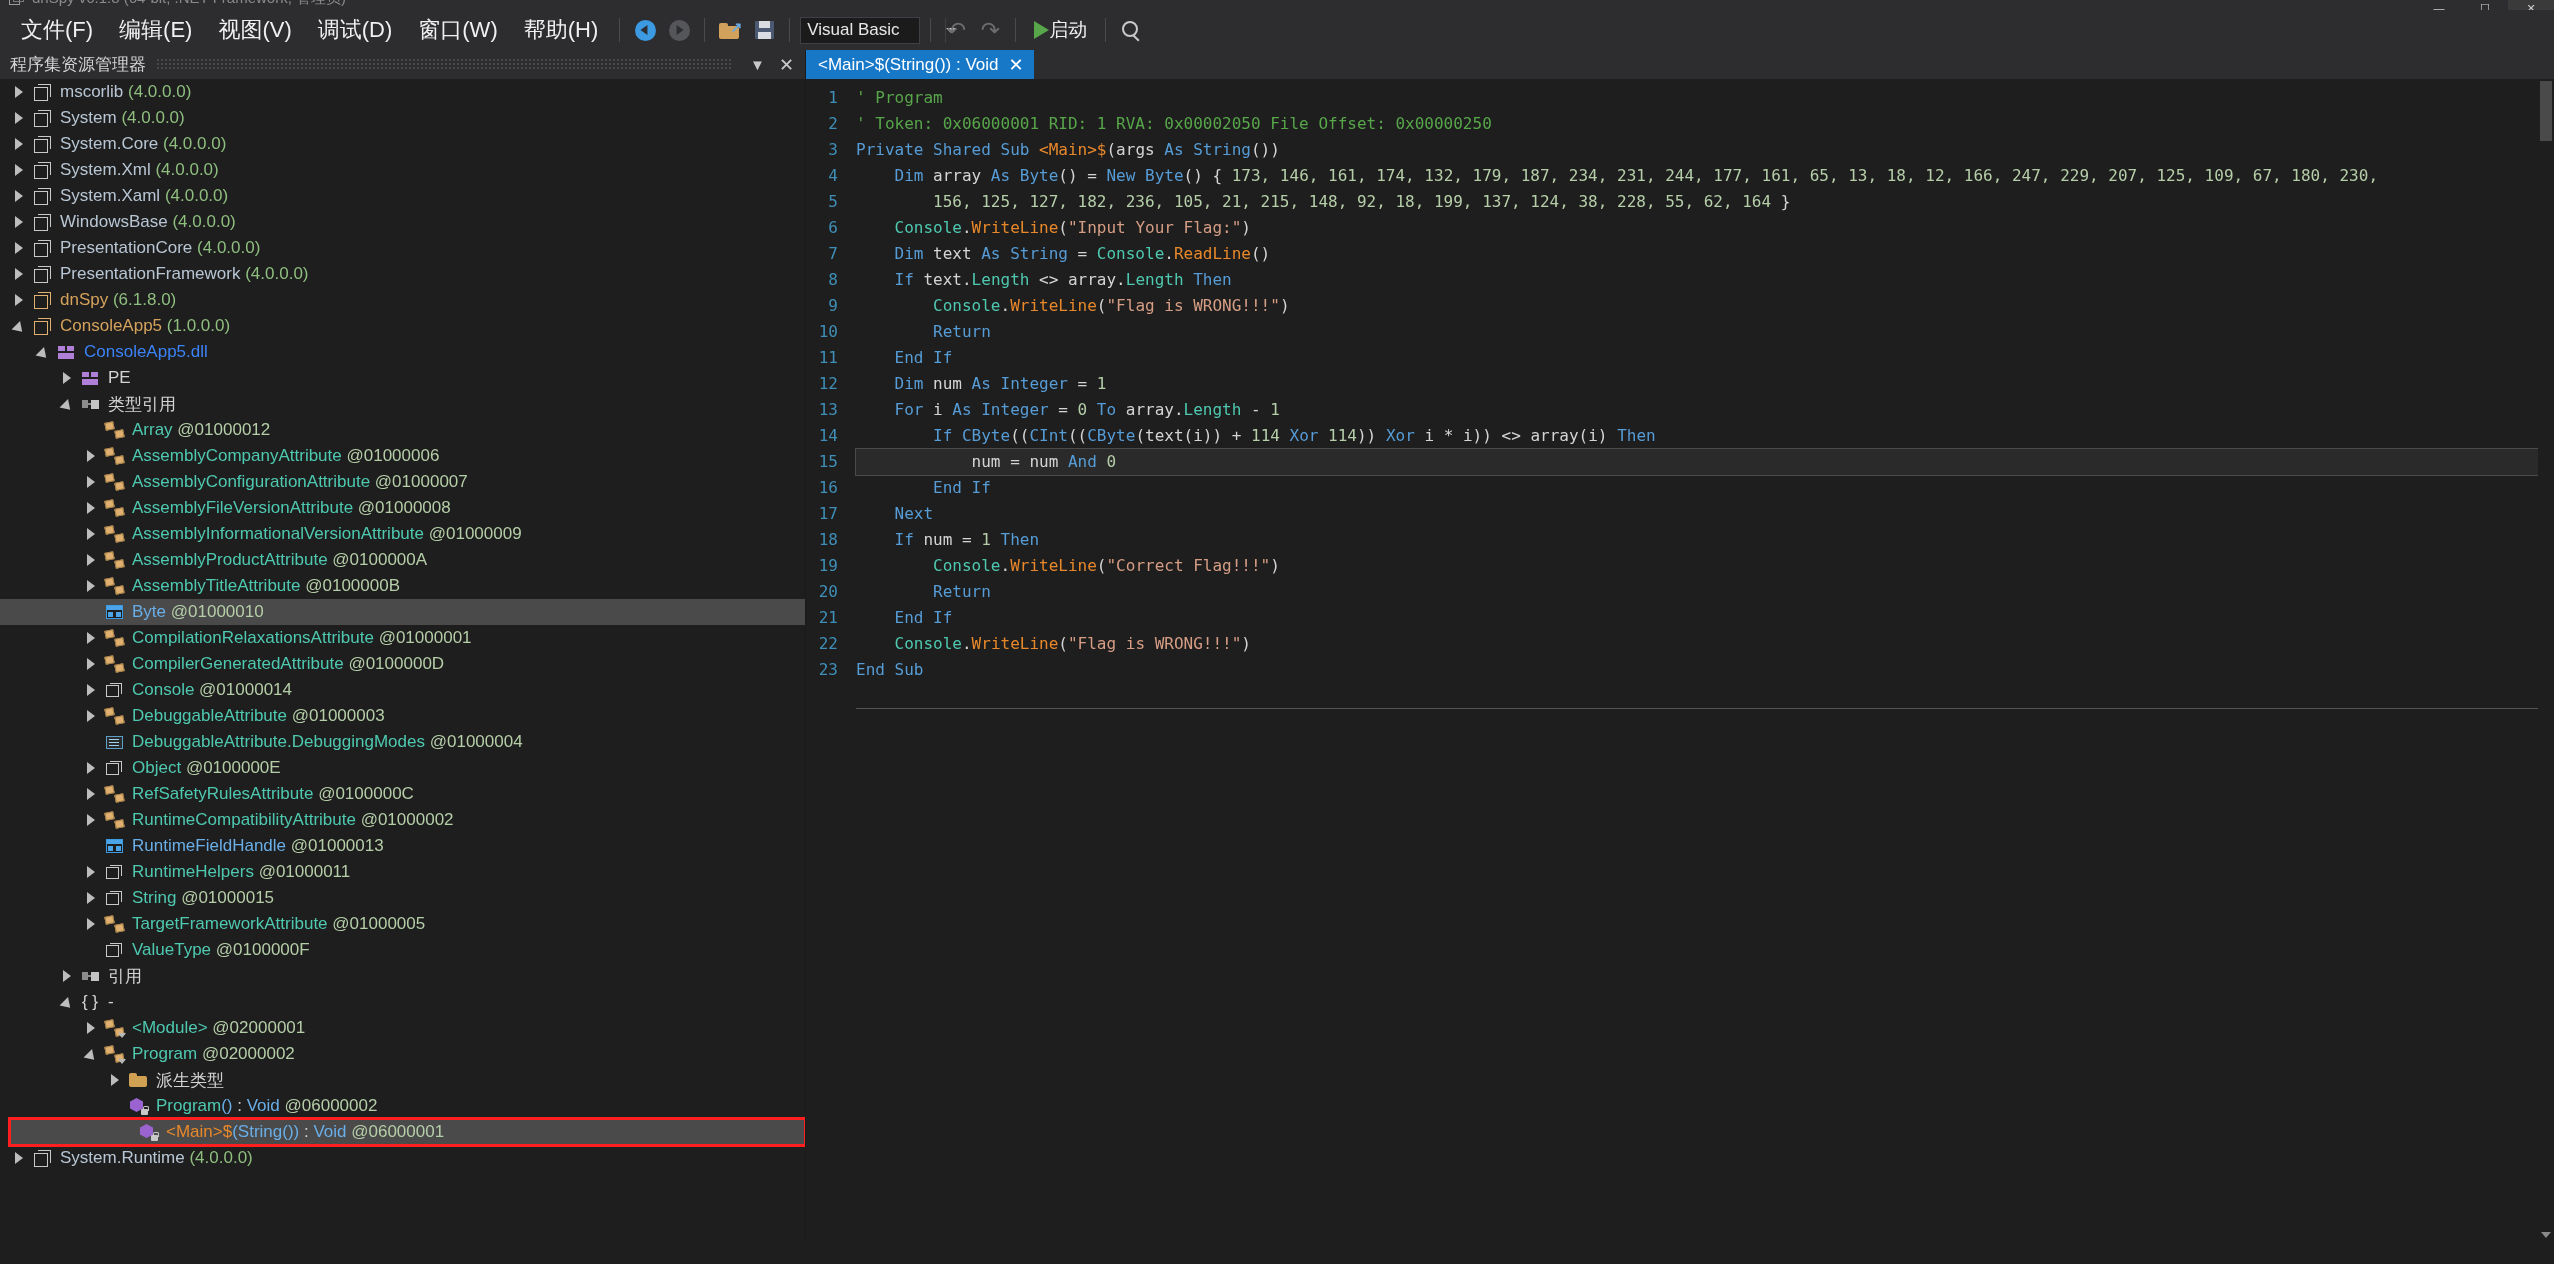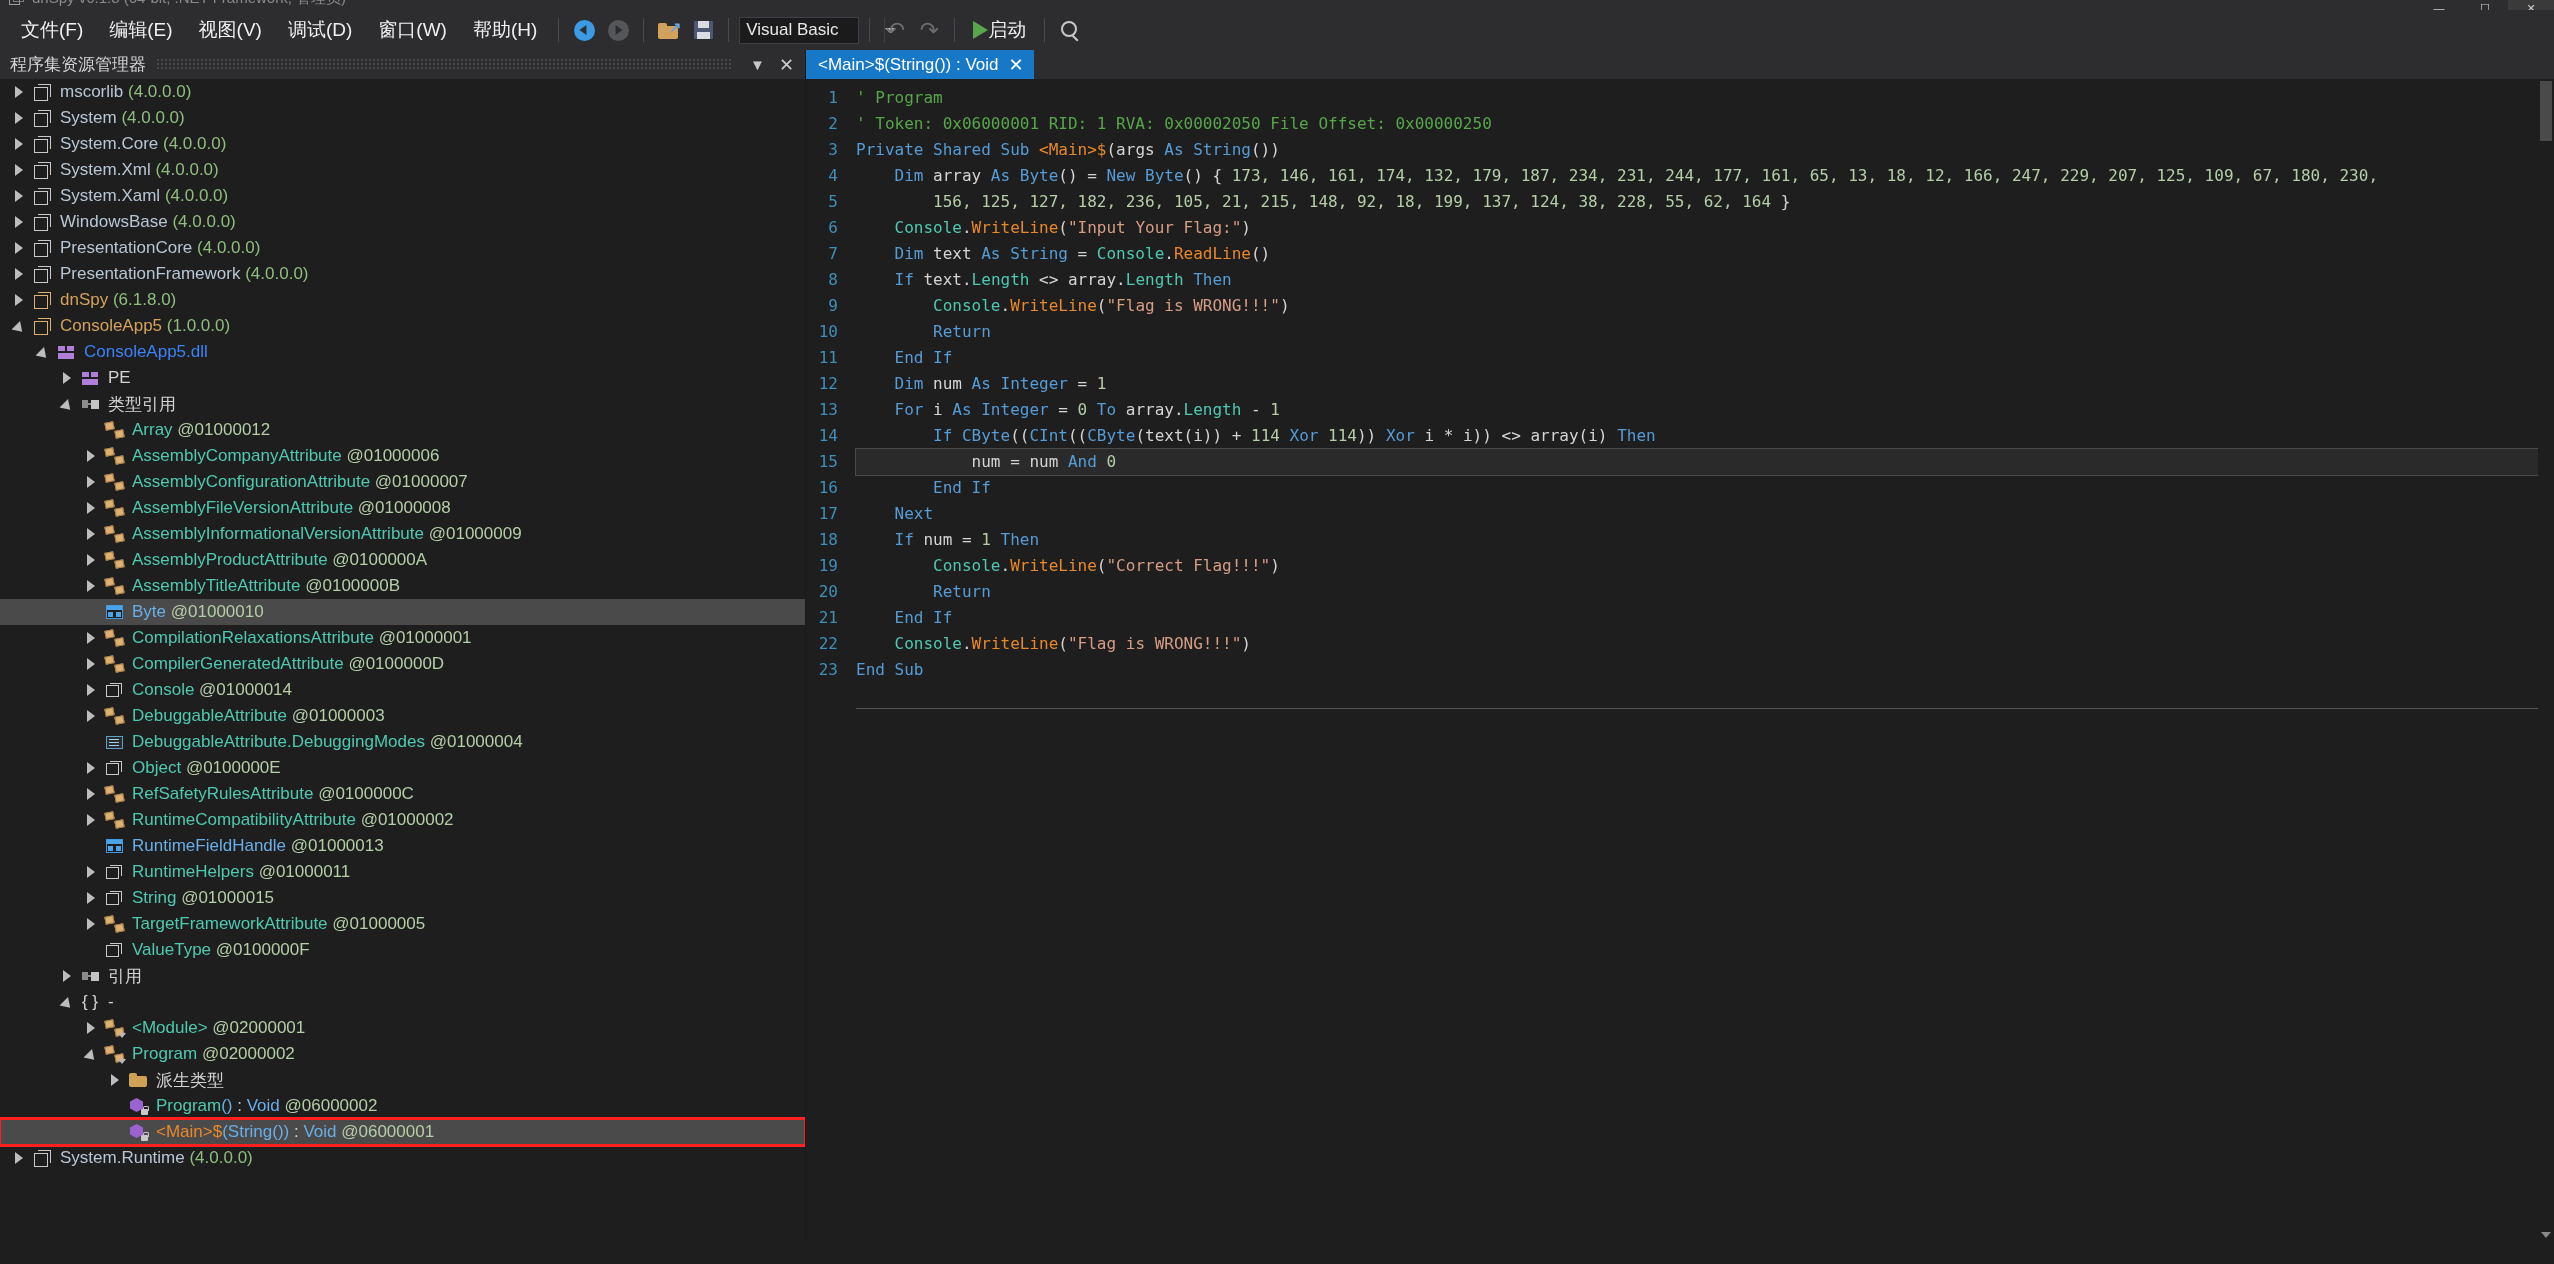--- a/index.html
+++ b/index.html
@@ -55,21 +55,21 @@
   #winbtns .wb.close { background: #3a3a3a; }
 
   
   #menubar {
     height: 40px; background: #2d2d30;
     display: flex; align-items: center;
     flex: none;
     padding-left: 8px;
   }
   .menu-item {
-    color: #f0f0f0; font-size: 19px;
+    color: #f0f0f0; font-size: 22px;
     padding: 4px 13px; white-space: nowrap;
     font-family: "Liberation Sans", sans-serif;
   }
   .tb-sep { width: 1px; height: 24px; background: #4a4a4a; margin: 0 8px; }
   .tb-btn {
     width: 34px; height: 30px; display:flex; align-items:center;
     justify-content:center; position:relative;
   }
 
   
@@ -131,21 +131,21 @@
     background-size: 4px 4px; opacity: .85; }
   #lp-header .hbtn { color:#c8c8c8; font-size: 15px; padding: 0 7px; }
   #lp-header .hbtn.x { font-size: 18px; }
 
   #tree { flex: 1; overflow: hidden; background:#1e1e1e; position: relative; }
   .trow {
     height: 26px; display: flex; align-items: center; white-space: nowrap;
     font-size: 17px; padding-right: 6px;
   }
   .trow.sel { background: #4a4a4a; }
-  .trow.boxed { outline: 3px solid #ff1f1f; outline-offset: -1px; }
+  .trow.boxed { outline: 3px solid #ff1f1f; outline-offset: -1px; margin-left: 10px; }
   .tw { width: 22px; flex: none; display:flex; align-items:center; justify-content:center; }
   .exp {
     width:0;height:0;border-top:6px solid transparent;border-bottom:6px solid transparent;
     border-left: 8px solid #bdbdbd;
   }
   .exp.open {
     border:none; width:0;height:0;
     border-left: 6px solid transparent; border-right: 6px solid transparent;
     border-top: 9px solid #bdbdbd; transform: translateY(2px) rotate(-45deg);
   }

